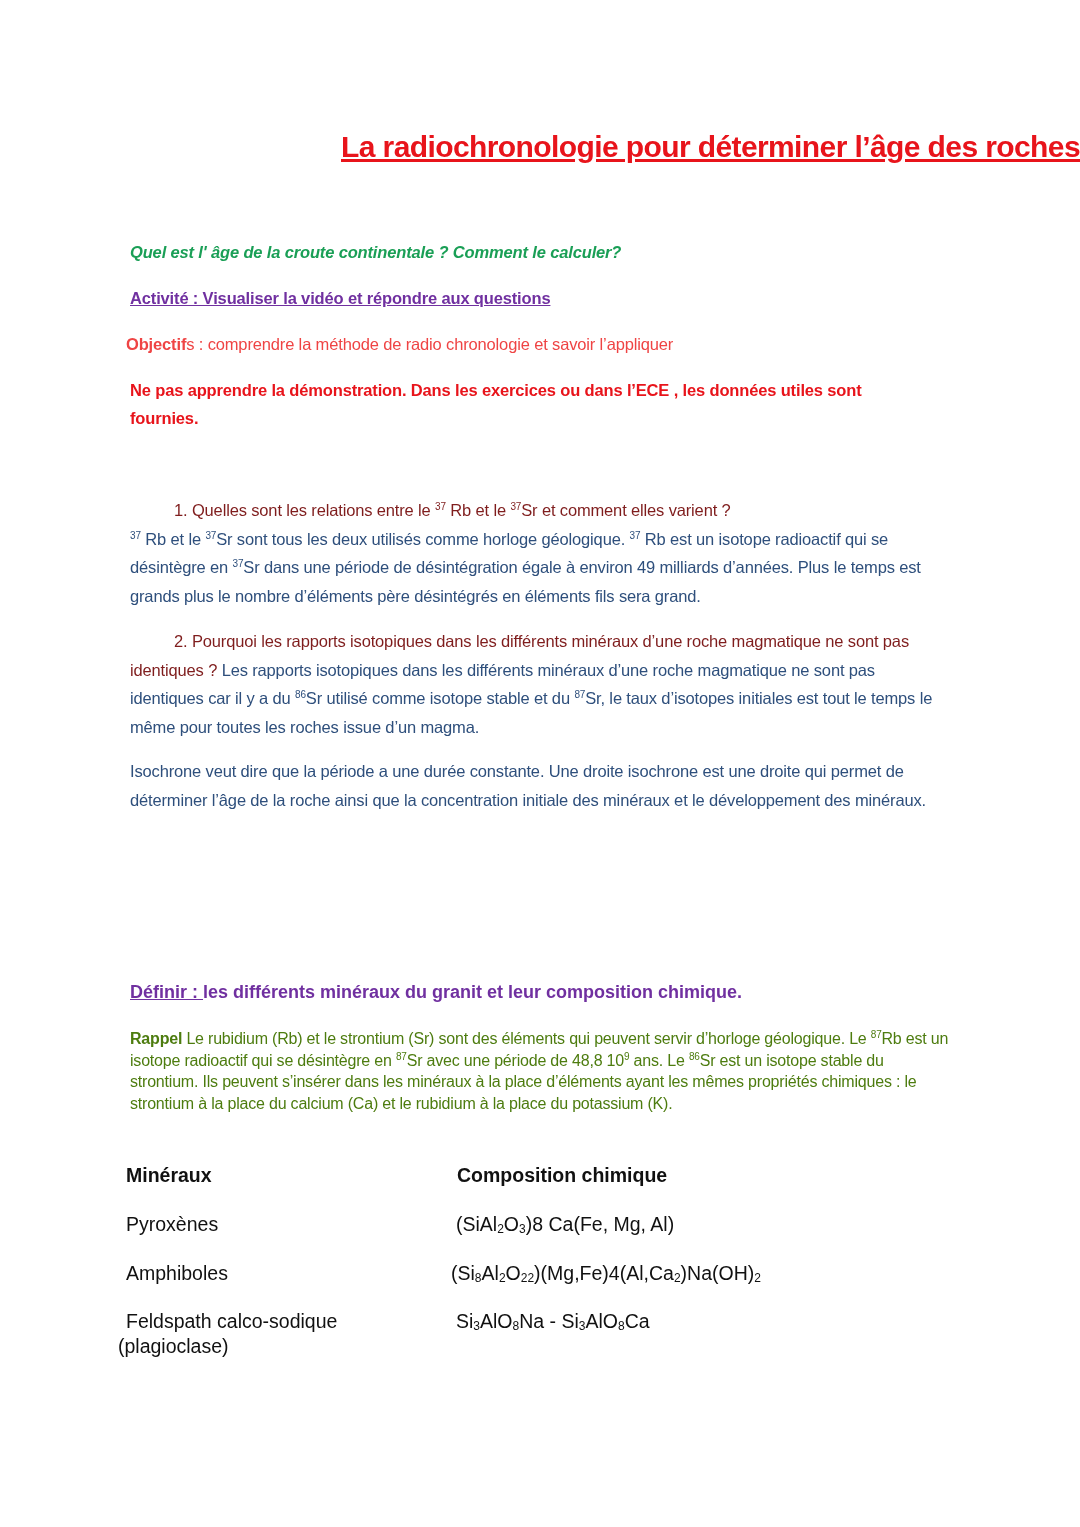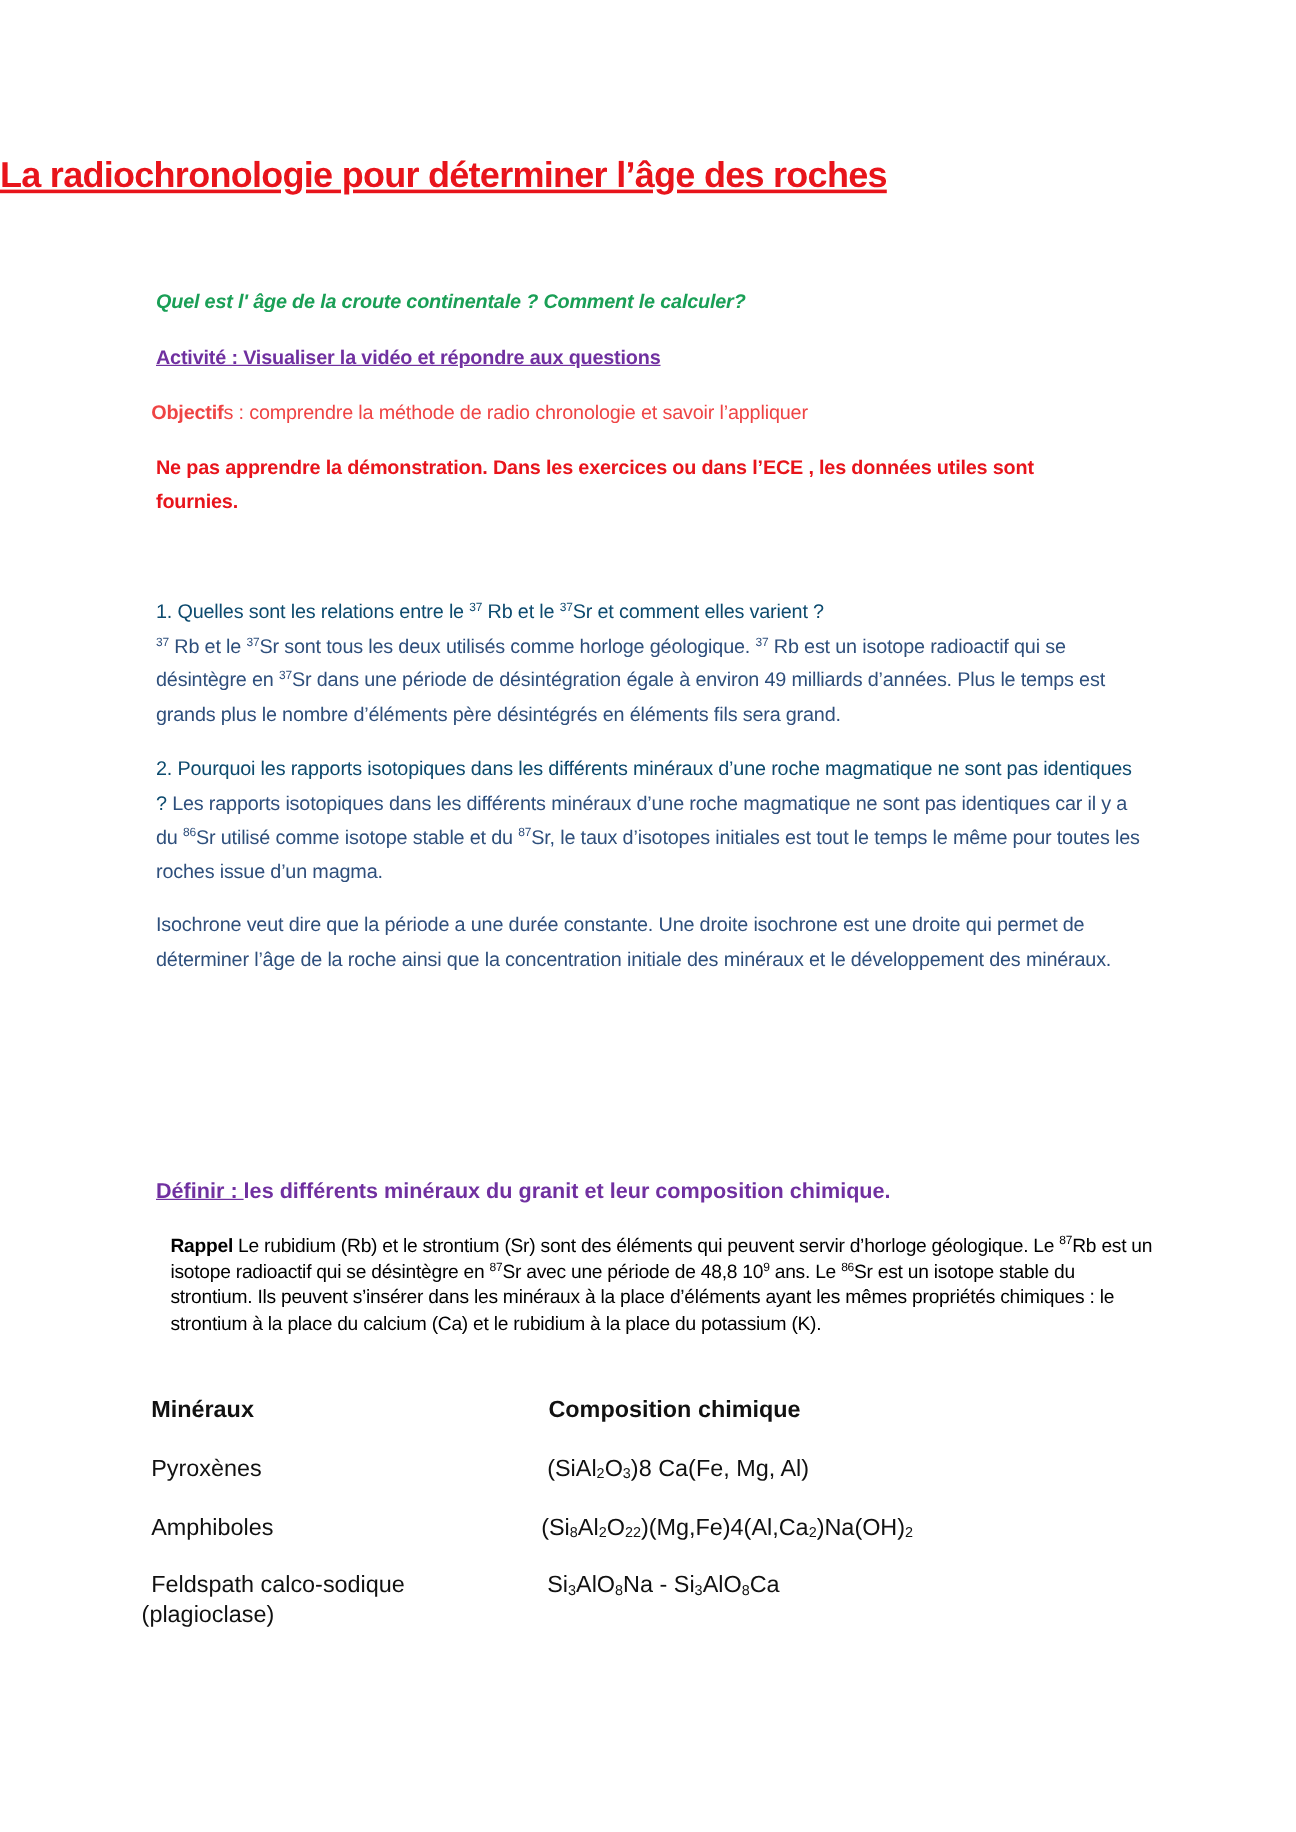--- a/index.html
+++ b/index.html
@@ -1,37 +1,37 @@
 <!DOCTYPE html>
 <html><head>
   <meta charset="utf-8">
   <style>
     html, body { margin: 0; padding: 0; background: #ffffff; }
     body { width: 1080px; height: 1527px; position: relative; overflow: hidden;
       font-family: "Liberation Sans", sans-serif; }
     .cal { font-family: "Liberation Sans Narrow", "Liberation Sans", sans-serif; }
     .abs { position: absolute; }
-    #title { left: 0; width: 1080px; top: 130px; text-align: left;
+    #title { left: 0; width: 1080px; top: 130px; text-align: right;
       color: #e8141b; font-weight: bold; font-size: 30px; text-decoration: underline;
       letter-spacing: -0.6px; }
     .line { font-size: 16.5px; line-height: 28px; letter-spacing: -0.15px; white-space: nowrap; }
     #question { left: 130px; top: 238px; color: #1a9f56; font-weight: bold; font-style: italic; }
     #activity1 { left: 130px; top: 284px; color: #7030a0; font-weight: bold; text-decoration: underline; }
     #objectives { left: 126px; top: 330px; color: #ef4444; }
     #warning { left: 130px; top: 376px; color: #e8141b; font-weight: bold; white-space: normal; width: 800px; }
     .qa { left: 130px; width: 820px; font-size: 16.5px; line-height: 28.5px; letter-spacing: -0.15px; }
-    .q { color: #0c4a6e; }
+    .q { color: #7f1d1d; margin-left: 44px; }
     .a { color: #2e4f7c; }
     sup { font-size: 10px; line-height: 0; vertical-align: 6px; }
     #qa1 { top: 496px; }
     #qa2 { top: 627px; }
     #qa3 { top: 757px; }
     #activity2 { left: 130px; top: 982px; color: #7030a0; font-weight: bold; font-size: 18px; }
     #activity2 .u { text-decoration: underline; }
-    #rappel { left: 130px; top: 1028px; width: 820px; font-size: 16px; line-height: 21.5px; color: #000000; letter-spacing: -0.2px; margin-left: 12px; }
+    #rappel { left: 130px; top: 1028px; width: 820px; font-size: 16px; line-height: 21.5px; color: #4d7c0f; letter-spacing: -0.2px; }
     #minerals { left: 118px; top: 1160px; width: 720px; font-size: 19.5px; color: #111; }
     .mrow { position: absolute; left: 0; width: 720px; }
     .mname { position: absolute; left: 8px; }
     .mcomp { position: absolute; left: 338px; white-space: nowrap; }
     sub { font-size: 12px; vertical-align: -2px; line-height: 0; }
   </style>
 </head>
 <body>
 
 <div id="title" class="abs cal">La radiochronologie pour déterminer l’âge des roches</div>

